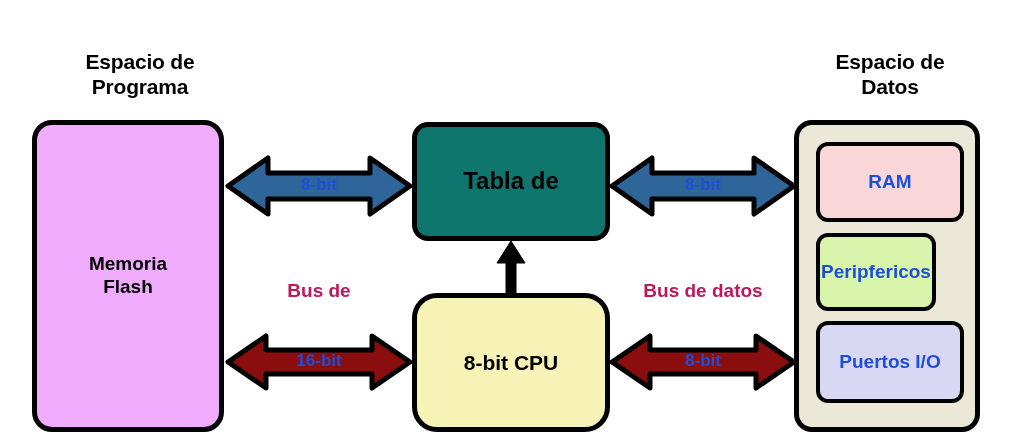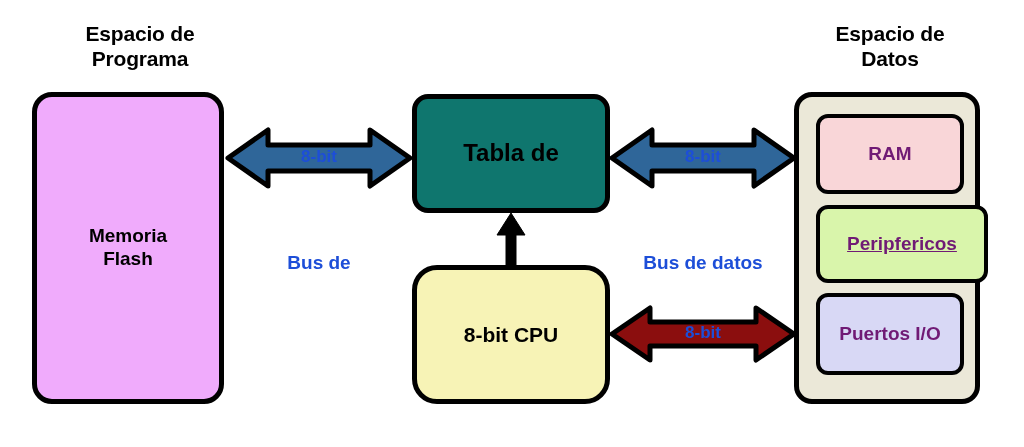--- a/index.html
+++ b/index.html
@@ -10,21 +10,21 @@
   body {
     font-family: "Liberation Sans", sans-serif;
   }
   #canvas {
     position: relative;
     width: 1024px;
     height: 447px;
     background: #ffffff;
     overflow: hidden;
   }
-  .abs { position: absolute; }
+  .abs { position: absolute; margin-top: 28px; }
 
   
   .caption {
     font-size: 21px;
     font-weight: bold;
     color: #000000;
     text-align: center;
     line-height: 1.18;
     letter-spacing: -0.2px;
   }
@@ -64,21 +64,21 @@
   .sub-box {
     box-sizing: border-box;
     border: 4px solid #000000;
     border-radius: 12px;
     display: flex;
     align-items: center;
     justify-content: center;
     text-align: center;
     font-weight: bold;
     font-size: 19px;
-    color: #701a75;
+    color: #1d4ed8;
   }
   .sub-ram  { background: #f9d6d8; }
   .sub-per  { background: #d9f5ab; }
   .sub-io   { background: #d8d8f5; }
 
   
   .arrow-wrap { }
   .arrow-wrap svg { display: block; }
   .arrow-label {
     position: absolute;
@@ -88,21 +88,21 @@
     font-size: 17px;
     font-weight: bold;
     color: #1d4ed8;
     pointer-events: none;
   }
 
   
   .bus-name {
     font-size: 19px;
     font-weight: bold;
-    color: #1d4ed8;
+    color: #be185d;
     text-align: center;
     line-height: 1.15;
   }
 </style>
 </head>
 <body>
 
 <div id="canvas">
 
   <div class="abs caption" style="left:32px; top:22px; width:216px;">
@@ -129,21 +129,21 @@
   </div>
 
   <div class="abs box box-cpu" style="left:412px; top:265px; width:198px; height:139px;">
     <div>8-bit CPU</div>
   </div>
 
   <div class="abs box box-dataspace" style="left:794px; top:92px; width:186px; height:312px;">
     <div class="sub-box sub-ram" style="position:absolute; left:17px; top:17px; width:148px; height:80px;">
       <span>RAM</span>
     </div>
-    <div class="sub-box sub-per" style="position:absolute; left:17px; top:108px; width:172px; height:78px;text-decoration:underline;">
+    <div class="sub-box sub-per" style="position:absolute; left:17px; top:108px; width:120px; height:78px;">
       <span>Peripfericos</span>
     </div>
     <div class="sub-box sub-io" style="position:absolute; left:17px; top:196px; width:148px; height:82px;">
       <span>Puertos I/O</span>
     </div>
   </div>
 
   <div class="abs arrow-wrap" style="left:224px; top:124px; width:190px; height:68px;">
     <svg width="190" height="68" viewBox="0 0 190 68">
       <path d="M 4 34 L 44 6 L 44 21 L 146 21 L 146 6 L 186 34 L 146 62 L 146 47 L 44 47 L 44 62 Z" fill="#2f6699" stroke="#000000" stroke-width="5" stroke-linejoin="round"></path>
@@ -154,20 +154,26 @@
   <div class="abs arrow-wrap" style="left:608px; top:124px; width:190px; height:68px;">
     <svg width="190" height="68" viewBox="0 0 190 68">
       <path d="M 4 34 L 44 6 L 44 21 L 146 21 L 146 6 L 186 34 L 146 62 L 146 47 L 44 47 L 44 62 Z" fill="#2f6699" stroke="#000000" stroke-width="5" stroke-linejoin="round"></path>
     </svg>
     <div class="arrow-label" style="top:23px;">8-bit</div>
   </div>
 
   <div class="abs bus-name" style="left:214px; top:252px; width:210px;">
     <div>Bus de</div>
   </div>
+  <div class="abs arrow-wrap" style="left:224px; top:303px; width:190px; height:62px;">
+    <svg width="190" height="62" viewBox="0 0 190 62">
+      <path d="M 4 31 L 42 5 L 42 19 L 148 19 L 148 5 L 186 31 L 148 57 L 148 43 L 42 43 L 42 57 Z" fill="#8b0e0e" stroke="#000000" stroke-width="5" stroke-linejoin="round"></path>
+    </svg>
+    <div class="arrow-label" style="top:20px;">16-bit</div>
+  </div>
 
   <div class="abs bus-name" style="left:608px; top:252px; width:190px;">
     <div>Bus de datos</div>
   </div>
   <div class="abs arrow-wrap" style="left:608px; top:303px; width:190px; height:62px;">
     <svg width="190" height="62" viewBox="0 0 190 62">
       <path d="M 4 31 L 42 5 L 42 19 L 148 19 L 148 5 L 186 31 L 148 57 L 148 43 L 42 43 L 42 57 Z" fill="#8b0e0e" stroke="#000000" stroke-width="5" stroke-linejoin="round"></path>
     </svg>
     <div class="arrow-label" style="top:20px;">8-bit</div>
   </div>

